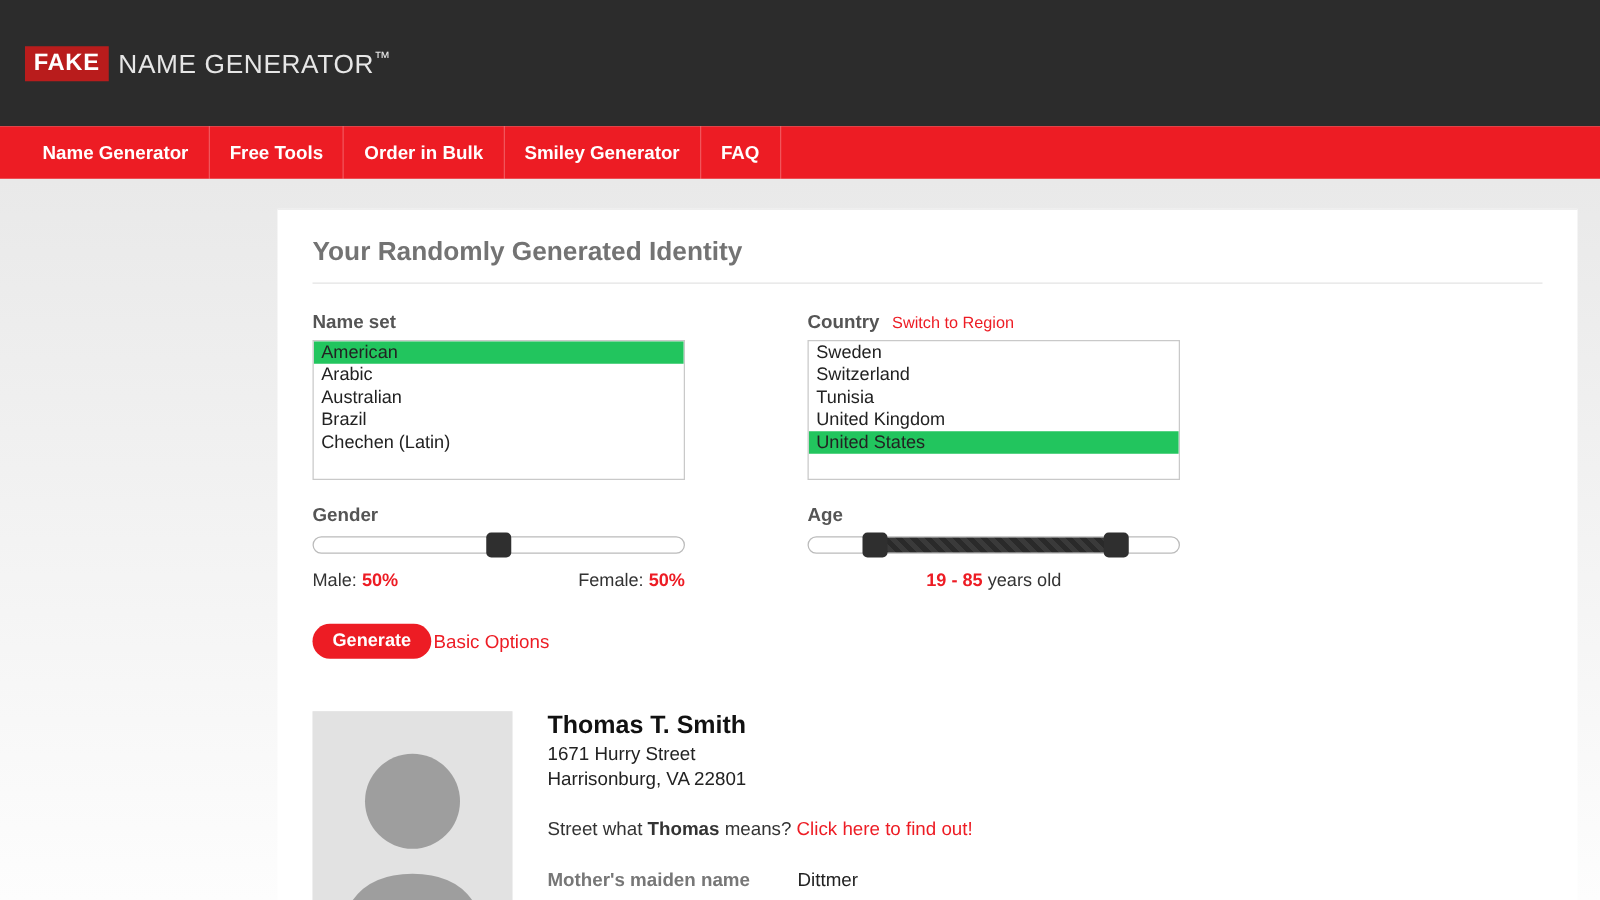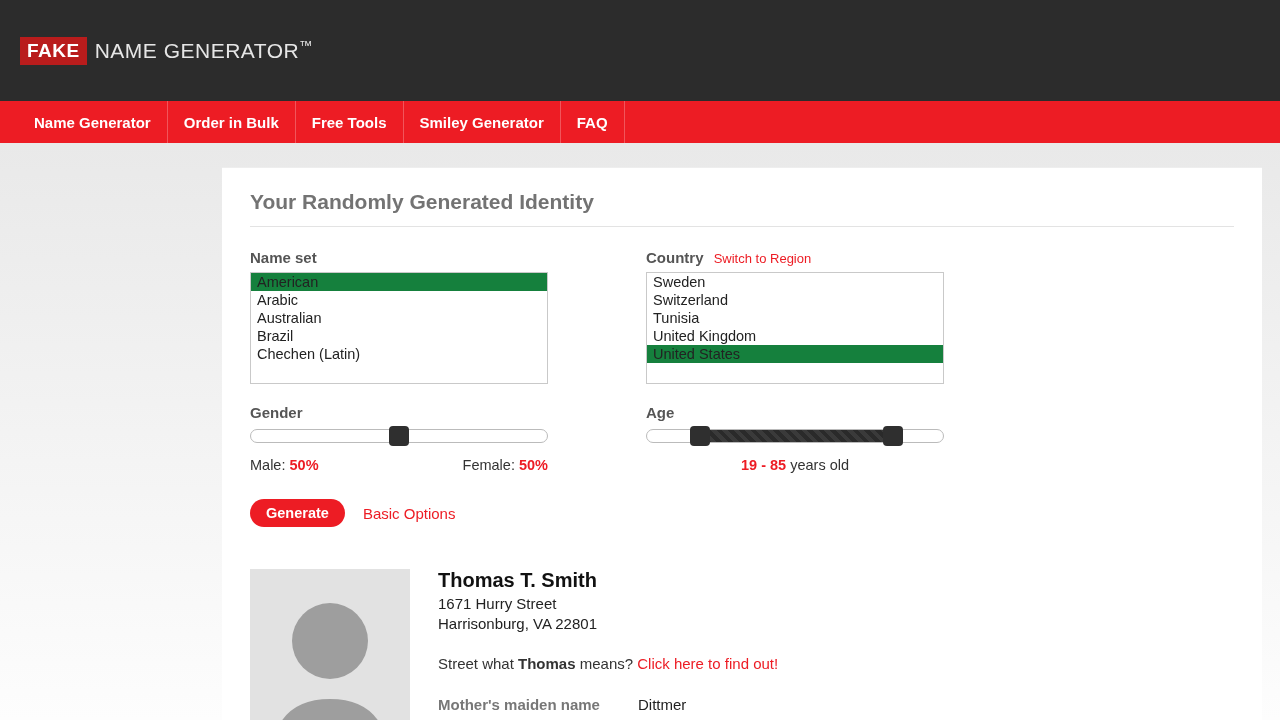--- a/index.html
+++ b/index.html
@@ -90,21 +90,21 @@
     border: 1px solid #c9c9c9;
     overflow-y: scroll;
     font-size: 14.5px;
     background: #fff;
   }
   .listbox .opt {
     padding: 1px 6px;
     cursor: pointer;
     color: #222;
   }
-  .listbox .opt.sel { background: #15803d; }
+  .listbox .opt.sel { background: #22c55e; }
   .slider-wrap { margin-top: 20px; }
   .slider-label { font-weight: bold; color: #555; margin-bottom: 8px; font-size: 15px;}
   .slider-track {
     position: relative;
     height: 14px;
     background: #fff;
     border: 1px solid #bbb;
     border-radius: 7px;
     width: 298px;
   }
@@ -126,21 +126,21 @@
   }
   .slider-readout {
     margin-top: 14px;
     font-size: 14.5px;
     color: #333;
     width: 298px;
   }
   .slider-readout .red { color: #ed1c24; font-weight: bold; }
   .gender-readout { display: flex; justify-content: space-between; }
   .age-readout { text-align: center; }
-  .actions { margin-top: 26px; display: flex; align-items: center; gap: 18px;}
+  .actions { margin-top: 26px; display: flex; align-items: center; gap: 2px;}
   .btn-generate {
     background: #ed1c24;
     color: #fff;
     font-weight: bold;
     border: none;
     padding: 6px 16px;
     border-radius: 14px;
     font-size: 14.5px;
     cursor: pointer;
   }
@@ -169,22 +169,22 @@
 
 <div class="topbar">
   <span class="logo-fake">FAKE</span>
   <span class="logo-rest">
     <span>NAME GENERATOR</span><span class="logo-tm">™</span>
   </span>
 </div>
 
 <div class="navbar">
   <a>Name Generator</a>
+  <a>Free Tools</a>
   <a>Order in Bulk</a>
-  <a>Free Tools</a>
   <a>Smiley Generator</a>
   <a>FAQ</a>
 </div>
 
 <div class="content">
   <h1>Your Randomly Generated Identity</h1>
 
   <div class="cols">
     <div class="col">
       <div class="label-row">Name set</div>

